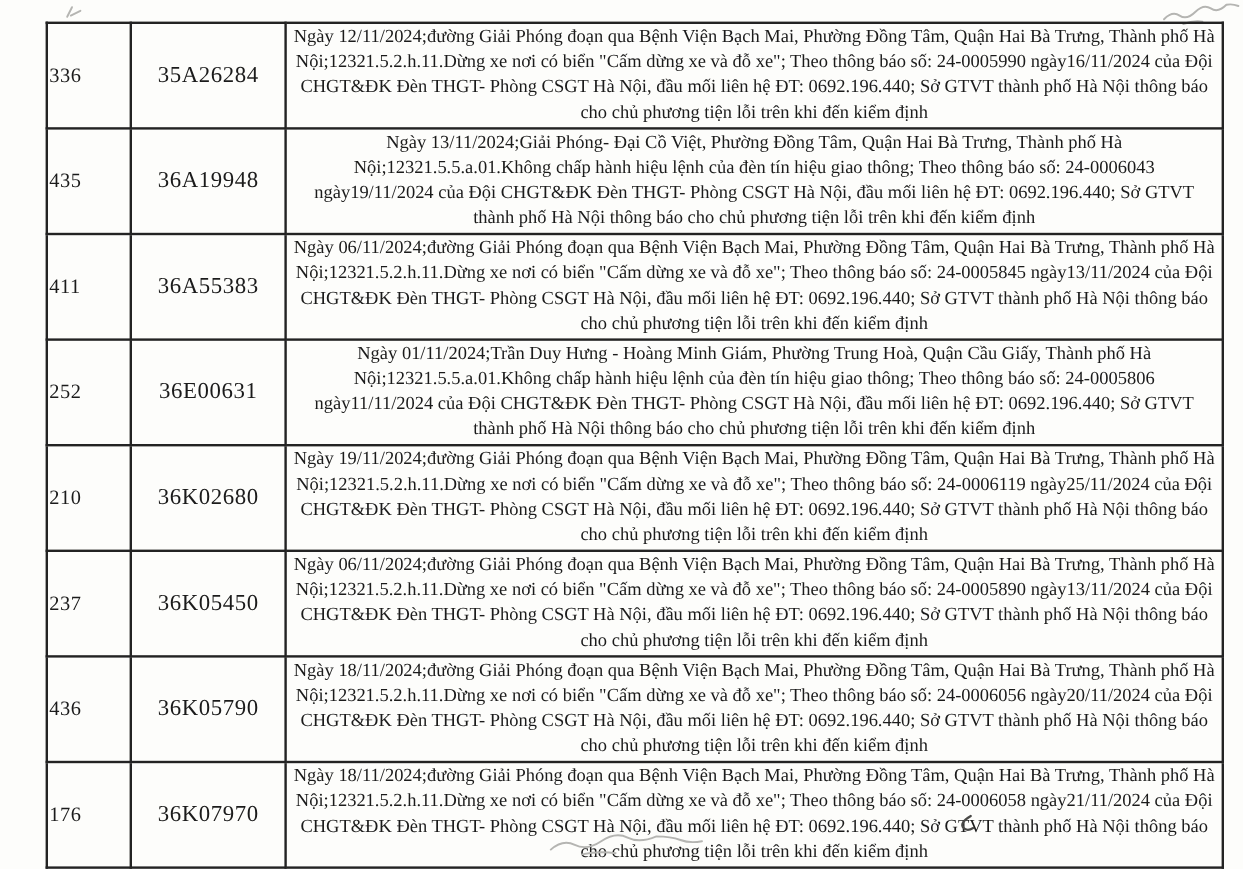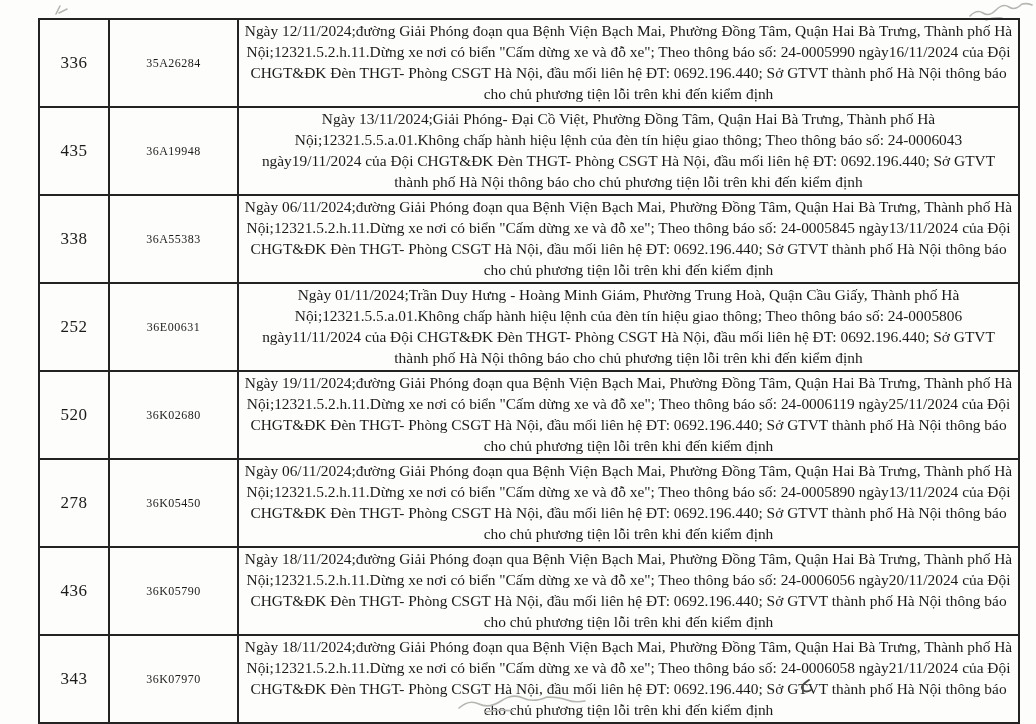--- a/index.html
+++ b/index.html
@@ -29,29 +29,29 @@
     table-layout: fixed;
   }
   table.violations td {
     border: 2px solid #232323;
     vertical-align: middle;
     height: 84px;
     overflow: hidden;
   }
   td.col-stt {
     width: 66px;
-    text-align: center;
+    text-align: left;
     font-size: 17px;
     letter-spacing: 0.5px;
     margin-left: 16px;
   }
   td.col-plate {
     width: 125px;
     text-align: center;
-    font-size: 12px;
+    font-size: 19px;
     letter-spacing: 0.5px;
   }
   td.col-desc {
     width: 769px;
     text-align: center;
     font-size: 15.4px;
     line-height: 20.8px;
     padding: 1px 5px;
   }
   
@@ -88,51 +88,51 @@
     <td class="col-desc">Ngày 12/11/2024;đường Giải Phóng đoạn qua Bệnh Viện Bạch Mai, Phường Đồng Tâm, Quận Hai Bà Trưng, Thành phố Hà Nội;12321.5.2.h.11.Dừng xe nơi có biển "Cấm dừng xe và đỗ xe"; Theo thông báo số: 24-0005990 ngày16/11/2024 của Đội CHGT&amp;ĐK Đèn THGT- Phòng CSGT Hà Nội, đầu mối liên hệ ĐT: 0692.196.440; Sở GTVT thành phố Hà Nội thông báo cho chủ phương tiện lỗi trên khi đến kiểm định</td>
   </tr>
 
   <tr>
     <td class="col-stt">435</td>
     <td class="col-plate">36A19948</td>
     <td class="col-desc">Ngày 13/11/2024;Giải Phóng- Đại Cồ Việt, Phường Đồng Tâm, Quận Hai Bà Trưng, Thành phố Hà Nội;12321.5.5.a.01.Không chấp hành hiệu lệnh của đèn tín hiệu giao thông; Theo thông báo số: 24-0006043 ngày19/11/2024 của Đội CHGT&amp;ĐK Đèn THGT- Phòng CSGT Hà Nội, đầu mối liên hệ ĐT: 0692.196.440; Sở GTVT thành phố Hà Nội thông báo cho chủ phương tiện lỗi trên khi đến kiểm định</td>
   </tr>
 
   <tr>
-    <td class="col-stt">338</td>
+    <td class="col-stt">411</td>
     <td class="col-plate">36A55383</td>
     <td class="col-desc">Ngày 06/11/2024;đường Giải Phóng đoạn qua Bệnh Viện Bạch Mai, Phường Đồng Tâm, Quận Hai Bà Trưng, Thành phố Hà Nội;12321.5.2.h.11.Dừng xe nơi có biển "Cấm dừng xe và đỗ xe"; Theo thông báo số: 24-0005845 ngày13/11/2024 của Đội CHGT&amp;ĐK Đèn THGT- Phòng CSGT Hà Nội, đầu mối liên hệ ĐT: 0692.196.440; Sở GTVT thành phố Hà Nội thông báo cho chủ phương tiện lỗi trên khi đến kiểm định</td>
   </tr>
 
   <tr>
     <td class="col-stt">252</td>
     <td class="col-plate">36E00631</td>
     <td class="col-desc">Ngày 01/11/2024;Trần Duy Hưng - Hoàng Minh Giám, Phường Trung Hoà, Quận Cầu Giấy, Thành phố Hà Nội;12321.5.5.a.01.Không chấp hành hiệu lệnh của đèn tín hiệu giao thông; Theo thông báo số: 24-0005806 ngày11/11/2024 của Đội CHGT&amp;ĐK Đèn THGT- Phòng CSGT Hà Nội, đầu mối liên hệ ĐT: 0692.196.440; Sở GTVT thành phố Hà Nội thông báo cho chủ phương tiện lỗi trên khi đến kiểm định</td>
   </tr>
 
   <tr>
-    <td class="col-stt">520</td>
+    <td class="col-stt">210</td>
     <td class="col-plate">36K02680</td>
     <td class="col-desc">Ngày 19/11/2024;đường Giải Phóng đoạn qua Bệnh Viện Bạch Mai, Phường Đồng Tâm, Quận Hai Bà Trưng, Thành phố Hà Nội;12321.5.2.h.11.Dừng xe nơi có biển "Cấm dừng xe và đỗ xe"; Theo thông báo số: 24-0006119 ngày25/11/2024 của Đội CHGT&amp;ĐK Đèn THGT- Phòng CSGT Hà Nội, đầu mối liên hệ ĐT: 0692.196.440; Sở GTVT thành phố Hà Nội thông báo cho chủ phương tiện lỗi trên khi đến kiểm định</td>
   </tr>
 
   <tr>
-    <td class="col-stt">278</td>
+    <td class="col-stt">237</td>
     <td class="col-plate">36K05450</td>
     <td class="col-desc">Ngày 06/11/2024;đường Giải Phóng đoạn qua Bệnh Viện Bạch Mai, Phường Đồng Tâm, Quận Hai Bà Trưng, Thành phố Hà Nội;12321.5.2.h.11.Dừng xe nơi có biển "Cấm dừng xe và đỗ xe"; Theo thông báo số: 24-0005890 ngày13/11/2024 của Đội CHGT&amp;ĐK Đèn THGT- Phòng CSGT Hà Nội, đầu mối liên hệ ĐT: 0692.196.440; Sở GTVT thành phố Hà Nội thông báo cho chủ phương tiện lỗi trên khi đến kiểm định</td>
   </tr>
 
   <tr>
     <td class="col-stt">436</td>
     <td class="col-plate">36K05790</td>
     <td class="col-desc">Ngày 18/11/2024;đường Giải Phóng đoạn qua Bệnh Viện Bạch Mai, Phường Đồng Tâm, Quận Hai Bà Trưng, Thành phố Hà Nội;12321.5.2.h.11.Dừng xe nơi có biển "Cấm dừng xe và đỗ xe"; Theo thông báo số: 24-0006056 ngày20/11/2024 của Đội CHGT&amp;ĐK Đèn THGT- Phòng CSGT Hà Nội, đầu mối liên hệ ĐT: 0692.196.440; Sở GTVT thành phố Hà Nội thông báo cho chủ phương tiện lỗi trên khi đến kiểm định</td>
   </tr>
 
   <tr>
-    <td class="col-stt">343</td>
+    <td class="col-stt">176</td>
     <td class="col-plate">36K07970</td>
     <td class="col-desc">Ngày 18/11/2024;đường Giải Phóng đoạn qua Bệnh Viện Bạch Mai, Phường Đồng Tâm, Quận Hai Bà Trưng, Thành phố Hà Nội;12321.5.2.h.11.Dừng xe nơi có biển "Cấm dừng xe và đỗ xe"; Theo thông báo số: 24-0006058 ngày21/11/2024 của Đội CHGT&amp;ĐK Đèn THGT- Phòng CSGT Hà Nội, đầu mối liên hệ ĐT: 0692.196.440; Sở GTVT thành phố Hà Nội thông báo cho chủ phương tiện lỗi trên khi đến kiểm định</td>
   </tr>
 </tbody>
   </table>
 
   <svg class="artifact art-dark" style="left:795px; top:678px;" width="22" height="16" viewBox="0 0 22 16">
     <path d="M14,2 q-10,6 -6,10 q3,3 8,0"></path>
   </svg>
 

